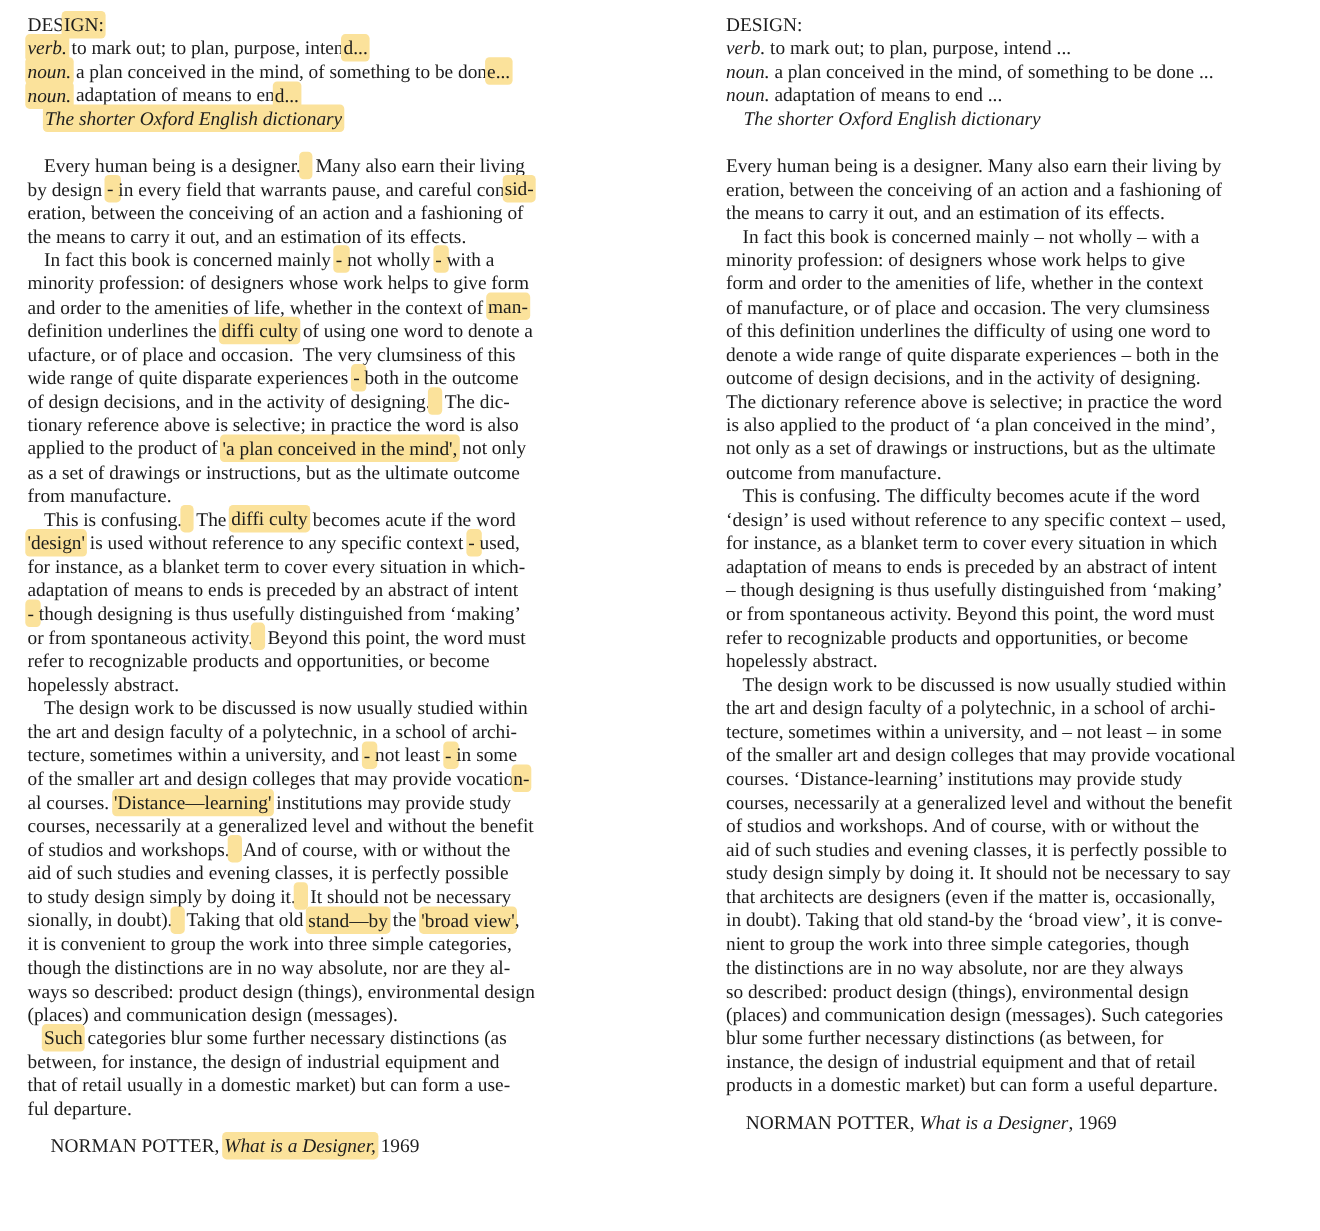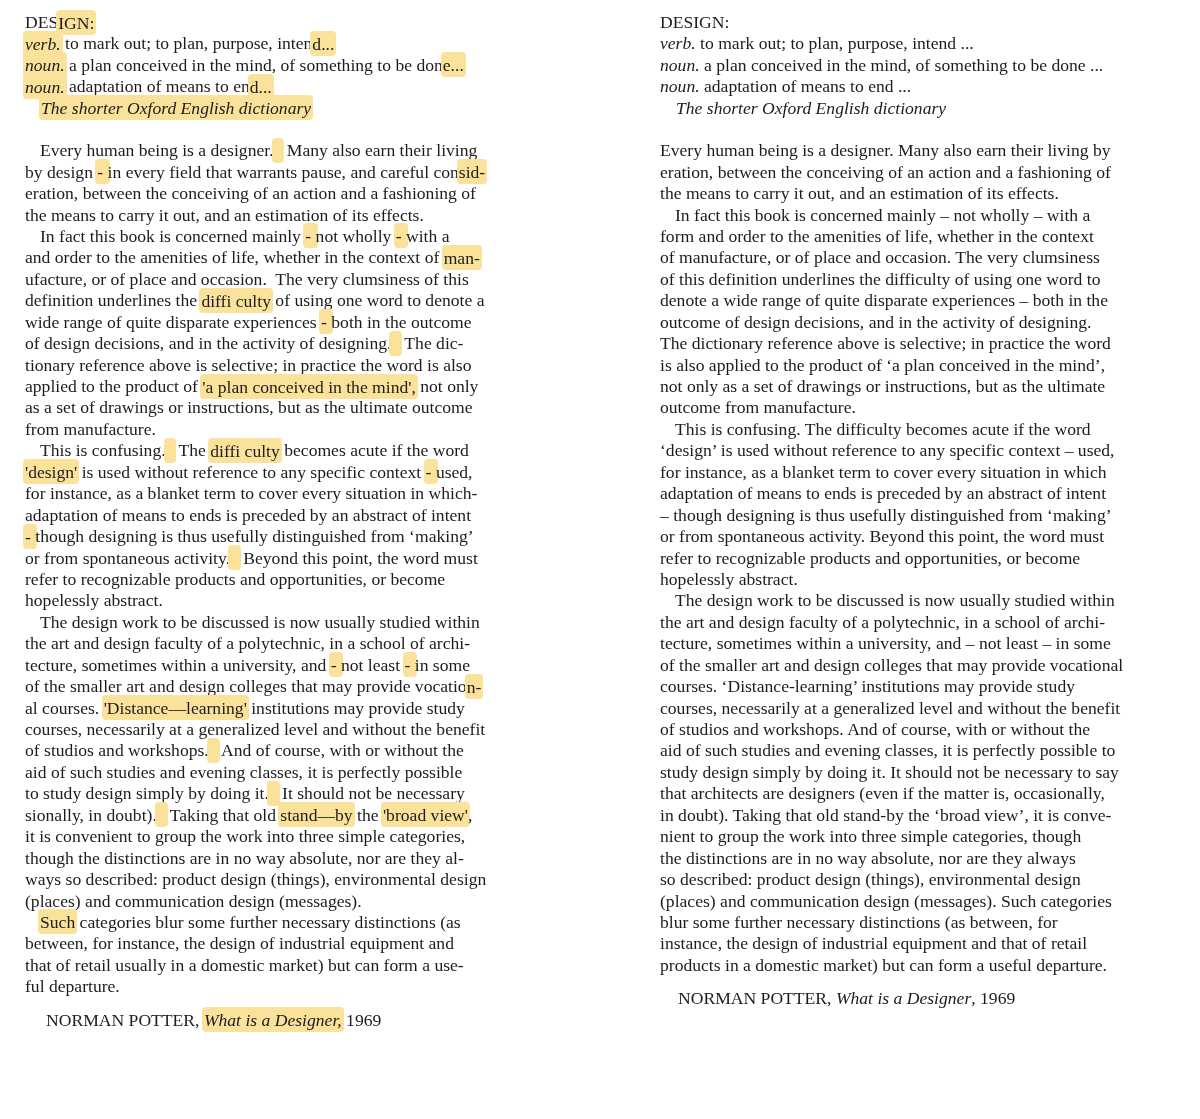--- a/index.html
+++ b/index.html
@@ -40,23 +40,24 @@
         <div class="line" style="padding-left: 16px;"><span class="hl it">The shorter Oxford English dictionary</span></div>
       </div>
       <div class="block" style="margin-top: 21px;">
         <div class="line" style="padding-left: 15px;"><span class="">Every human being is a designer.</span><span class="hl ">  </span><span class=""> Many also earn their living</span></div>
         <div class="line"><span class="">by design </span><span class="hl ">- </span><span class="">in every field that warrants pause, and careful con</span><span class="hl ">sid-</span></div>
         <div class="line"><span class="">eration, between the conceiving of an action and a fashioning of</span></div>
         <div class="line"><span class="">the means to carry it out, and an estimation of its effects.</span></div>
       </div>
       <div class="block">
         <div class="line" style="padding-left: 15px;"><span class="">In fact this book is concerned mainly </span><span class="hl ">- </span><span class="">not wholly </span><span class="hl ">- </span><span class="">with a</span></div>
+        <div class="line"><span class="">minority profession: of designers whose work helps to give form</span></div>
         <div class="line"><span class="">and order to the amenities of life, whether in the context of </span><span class="hl ">man-</span></div>
+        <div class="line"><span class="">definition underlines the </span><span class="hl ">diffi culty</span><span class=""> of using one word to denote a</span></div>
         <div class="line"><span class="">ufacture, or of place and occasion.  The very clumsiness of this</span></div>
-        <div class="line"><span class="">definition underlines the </span><span class="hl ">diffi culty</span><span class=""> of using one word to denote a</span></div>
         <div class="line"><span class="">wide range of quite disparate experiences </span><span class="hl ">- </span><span class="">both in the outcome</span></div>
         <div class="line"><span class="">of design decisions, and in the activity of designing.</span><span class="hl ">  </span><span class=""> The dic-</span></div>
         <div class="line"><span class="">tionary reference above is selective; in practice the word is also</span></div>
         <div class="line"><span class="">applied to the product of </span><span class="hl ">'a plan conceived in the mind',</span><span class=""> not only</span></div>
         <div class="line"><span class="">as a set of drawings or instructions, but as the ultimate outcome</span></div>
         <div class="line"><span class="">from manufacture.</span></div>
       </div>
       <div class="block">
         <div class="line" style="padding-left: 15px;"><span class="">This is confusing.</span><span class="hl ">  </span><span class=""> The </span><span class="hl ">diffi culty</span><span class=""> becomes acute if the word</span></div>
         <div class="line"><span class="hl ">'design'</span><span class=""> is used without reference to any specific context </span><span class="hl ">- </span><span class="">used,</span></div>
@@ -101,20 +102,21 @@
         <div class="line"><span class="it">noun.</span><span class=""> adaptation of means to end ...</span></div>
         <div class="line" style="padding-left: 16px;"><span class="it">The shorter Oxford English dictionary</span></div>
       </div>
       <div class="block" style="margin-top: 21px;">
         <div class="line"><span class="">Every human being is a designer. Many also earn their living by</span></div>
         <div class="line"><span class="">eration, between the conceiving of an action and a fashioning of</span></div>
         <div class="line"><span class="">the means to carry it out, and an estimation of its effects.</span></div>
       </div>
       <div class="block">
         <div class="line" style="padding-left: 15px;"><span class="">In fact this book is concerned mainly – not wholly – with a</span></div>
+        <div class="line"><span class="">minority profession: of designers whose work helps to give</span></div>
         <div class="line"><span class="">form and order to the amenities of life, whether in the context</span></div>
         <div class="line"><span class="">of manufacture, or of place and occasion. The very clumsiness</span></div>
         <div class="line"><span class="">of this definition underlines the difficulty of using one word to</span></div>
         <div class="line"><span class="">denote a wide range of quite disparate experiences – both in the</span></div>
         <div class="line"><span class="">outcome of design decisions, and in the activity of designing.</span></div>
         <div class="line"><span class="">The dictionary reference above is selective; in practice the word</span></div>
         <div class="line"><span class="">is also applied to the product of ‘a plan conceived in the mind’,</span></div>
         <div class="line"><span class="">not only as a set of drawings or instructions, but as the ultimate</span></div>
         <div class="line"><span class="">outcome from manufacture.</span></div>
       </div>

